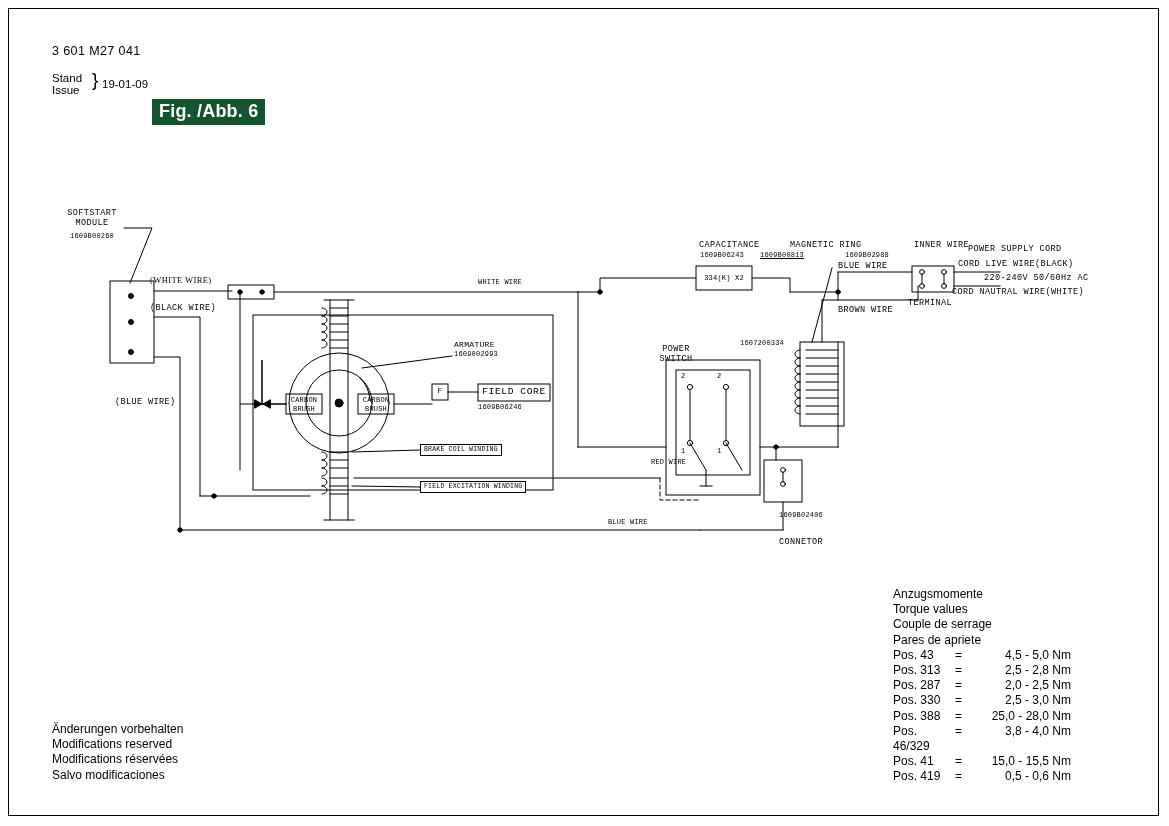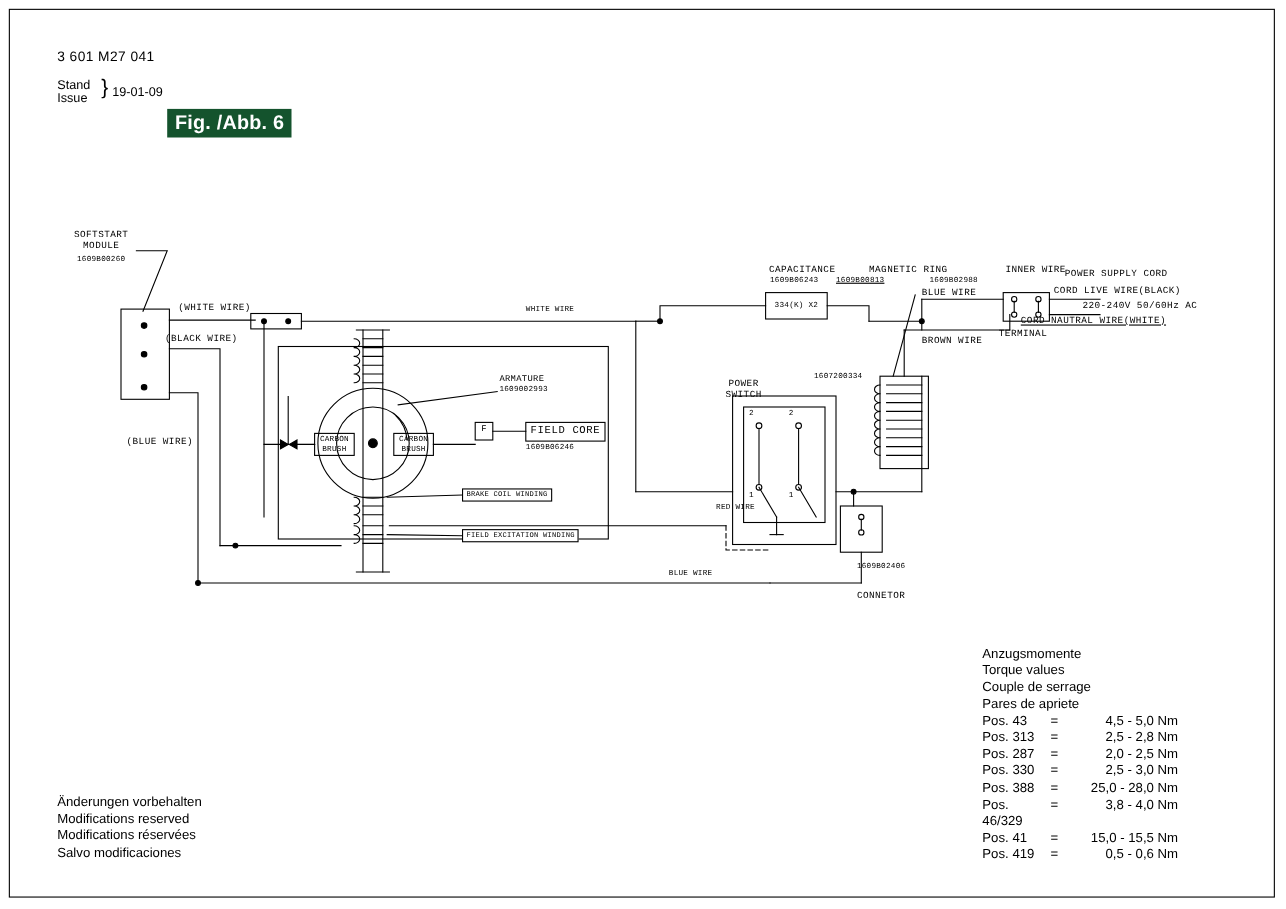--- a/index.html
+++ b/index.html
@@ -246,21 +246,21 @@
     <path d="M918,286 L918,300"></path>
     <path d="M838,272 L912,272"></path>
     <path d="M838,272 L838,290"></path>
   </g>
 </svg>
 
 <div class="lbl ctr" style="left:50px;  top:208px; width:84px;">SOFTSTART
 MODULE</div>
 <div class="lbl s7 ctr" style="left:50px; top:232px; width:84px;">1609B00260</div>
 
-<div class="lbl" style="left:162px; top:275px;">(WHITE WIRE)</div>
+<div class="lbl" style="left:150px; top:275px;font-family:Liberation Serif, serif;">(WHITE WIRE)</div>
 <div class="lbl" style="left:150px; top:303px;">(BLACK WIRE)</div>
 <div class="lbl" style="left:115px; top:397px;">(BLUE WIRE)</div>
 
 <div class="lbl s7" style="left:478px; top:278px;">WHITE WIRE</div>
 <div class="lbl s7" style="left:603px; top:458px;padding-left:48px;">RED WIRE</div>
 <div class="lbl s7" style="left:608px; top:518px;">BLUE WIRE</div>
 
 <div class="lbl s8" style="left:454px; top:340px;">ARMATURE</div>
 <div class="lbl s7" style="left:454px; top:350px;">1609002993</div>
 
@@ -296,21 +296,21 @@
 
 <div class="lbl" style="left:838px; top:261px;">BLUE WIRE</div>
 <div class="lbl" style="left:838px; top:305px;">BROWN WIRE</div>
 
 <div class="lbl" style="left:779px; top:501px;margin-top:36px;">CONNETOR</div>
 <div class="lbl s7" style="left:779px; top:511px;">1609B02406</div>
 
 <div class="lbl" style="left:968px; top:244px;">POWER SUPPLY CORD</div>
 <div class="lbl" style="left:958px; top:259px;">CORD LIVE WIRE(BLACK)</div>
 <div class="lbl" style="left:984px; top:273px;">220-240V 50/60Hz AC</div>
-<div class="lbl" style="left:928px; top:287px;text-decoration:underline;">CORD NAUTRAL WIRE(WHITE)</div>
+<div class="lbl" style="left:952px; top:287px;">CORD NAUTRAL WIRE(WHITE)</div>
 <div class="lbl" style="left:908px; top:298px;">TERMINAL</div>
 
 <div class="abs" id="torque-block">
   <div>Anzugsmomente</div>
   <div>Torque values</div>
   <div>Couple de serrage</div>
   <div>Pares de apriete</div>
 
   <div class="trow">
     <span class="tpos">Pos.  43</span>

